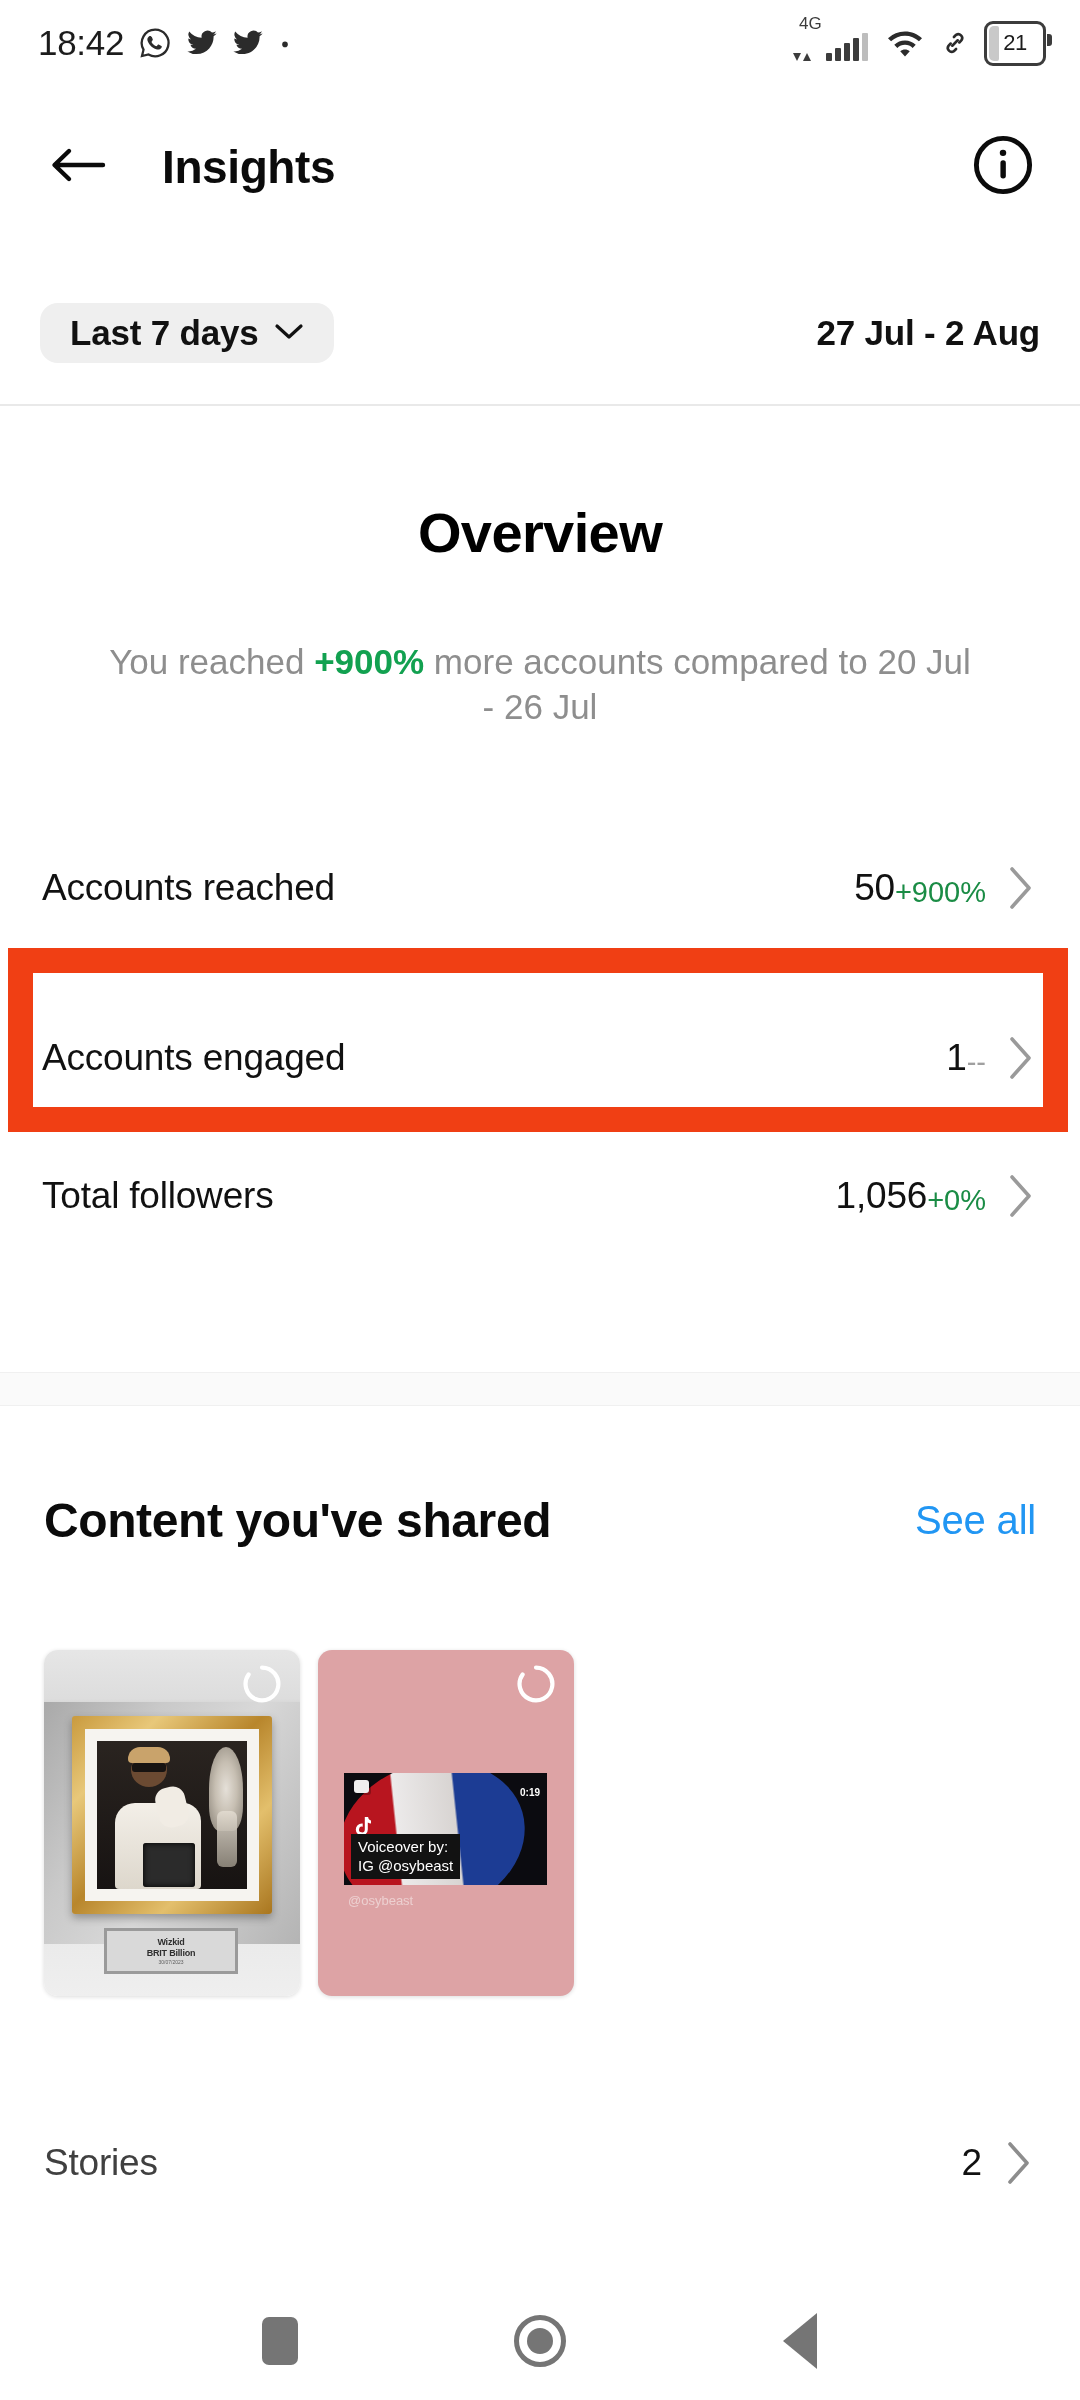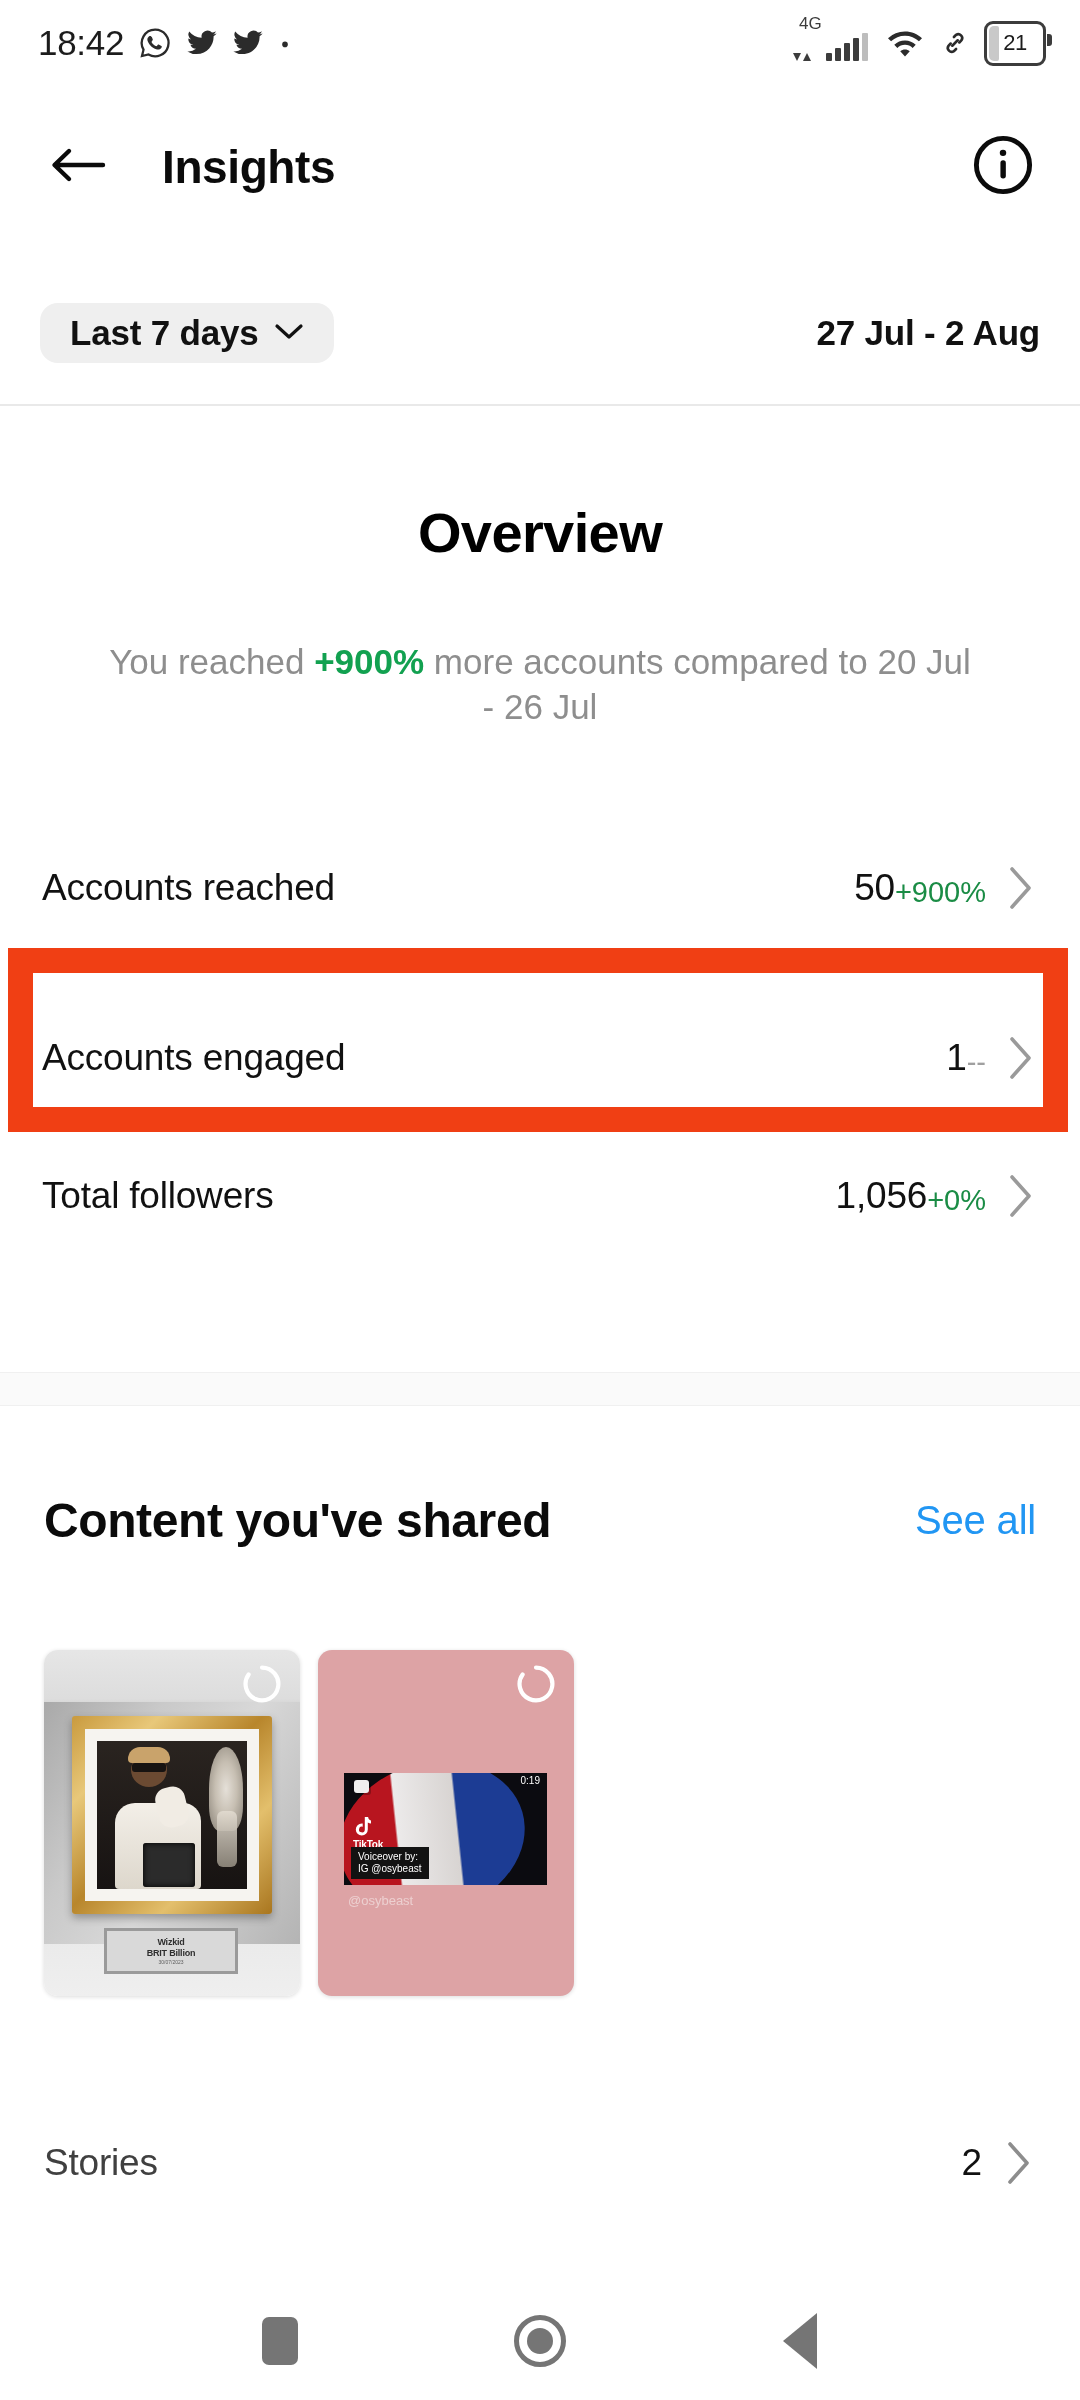--- a/index.html
+++ b/index.html
@@ -156,28 +156,28 @@
   .pl-c { font-size:5px; color:#5c5c5c; }
 
   
   .t2 { background:#dda3a5; }
   .tt-video { position:absolute; left:26px; top:123px; width:203px; height:112px;
     background:#0b0b10; overflow:hidden; }
   .tt-ball { position:absolute; left:-6px; top:-10px; width:188px; height:150px;
     border-radius:50%;
     background:linear-gradient(100deg,#b8151f 0%,#b8151f 33%,#eceaea 34%,#d8d4d2 62%,#1c3c94 63%,#1c3c94 100%);
     transform:rotate(-16deg); }
-  .tt-dur { position:absolute; right:7px; top:2px; font-size:10px; color:#fff; font-weight:400; }
+  .tt-dur { position:absolute; right:7px; top:14px; font-size:10px; color:#fff; font-weight:700; }
   .tt-sq { position:absolute; left:10px; top:7px; width:15px; height:13px; background:#efefef; border-radius:3px;
     box-shadow:2px 2px 0 rgba(0,0,0,.25); }
   .tt-logo { position:absolute; left:9px; top:44px; }
   .tt-name { position:absolute; left:9px; top:66px; font-size:10px; color:#fff; font-weight:700; letter-spacing:-0.2px; }
   .tt-handle { position:absolute; left:9px; top:79px; font-size:7px; color:#e8dede; display:flex; align-items:center; gap:3px; }
   .tt-cap { position:absolute; left:7px; bottom:6px; background:#121212; padding:4px 7px; }
-  .tt-cap div { font-size:10px; color:#fff; line-height:1.22; font-weight:500; }
+  .tt-cap div { font-size:15px; color:#fff; line-height:1.22; font-weight:500; }
   .tt-user { position:absolute; left:30px; top:243px; font-size:13px; color:#f0dada; opacity:.82; }
 
   .spinner { position:absolute; right:18px; top:14px; width:40px; height:40px; }
 
   
   .stories {
     position:absolute; left:0; top:2108px; width:1080px; height:110px;
     display:flex; align-items:center; padding:0 44px;
   }
   .st-label { font-size:37px; color:#404040; letter-spacing:-0.2px; }

